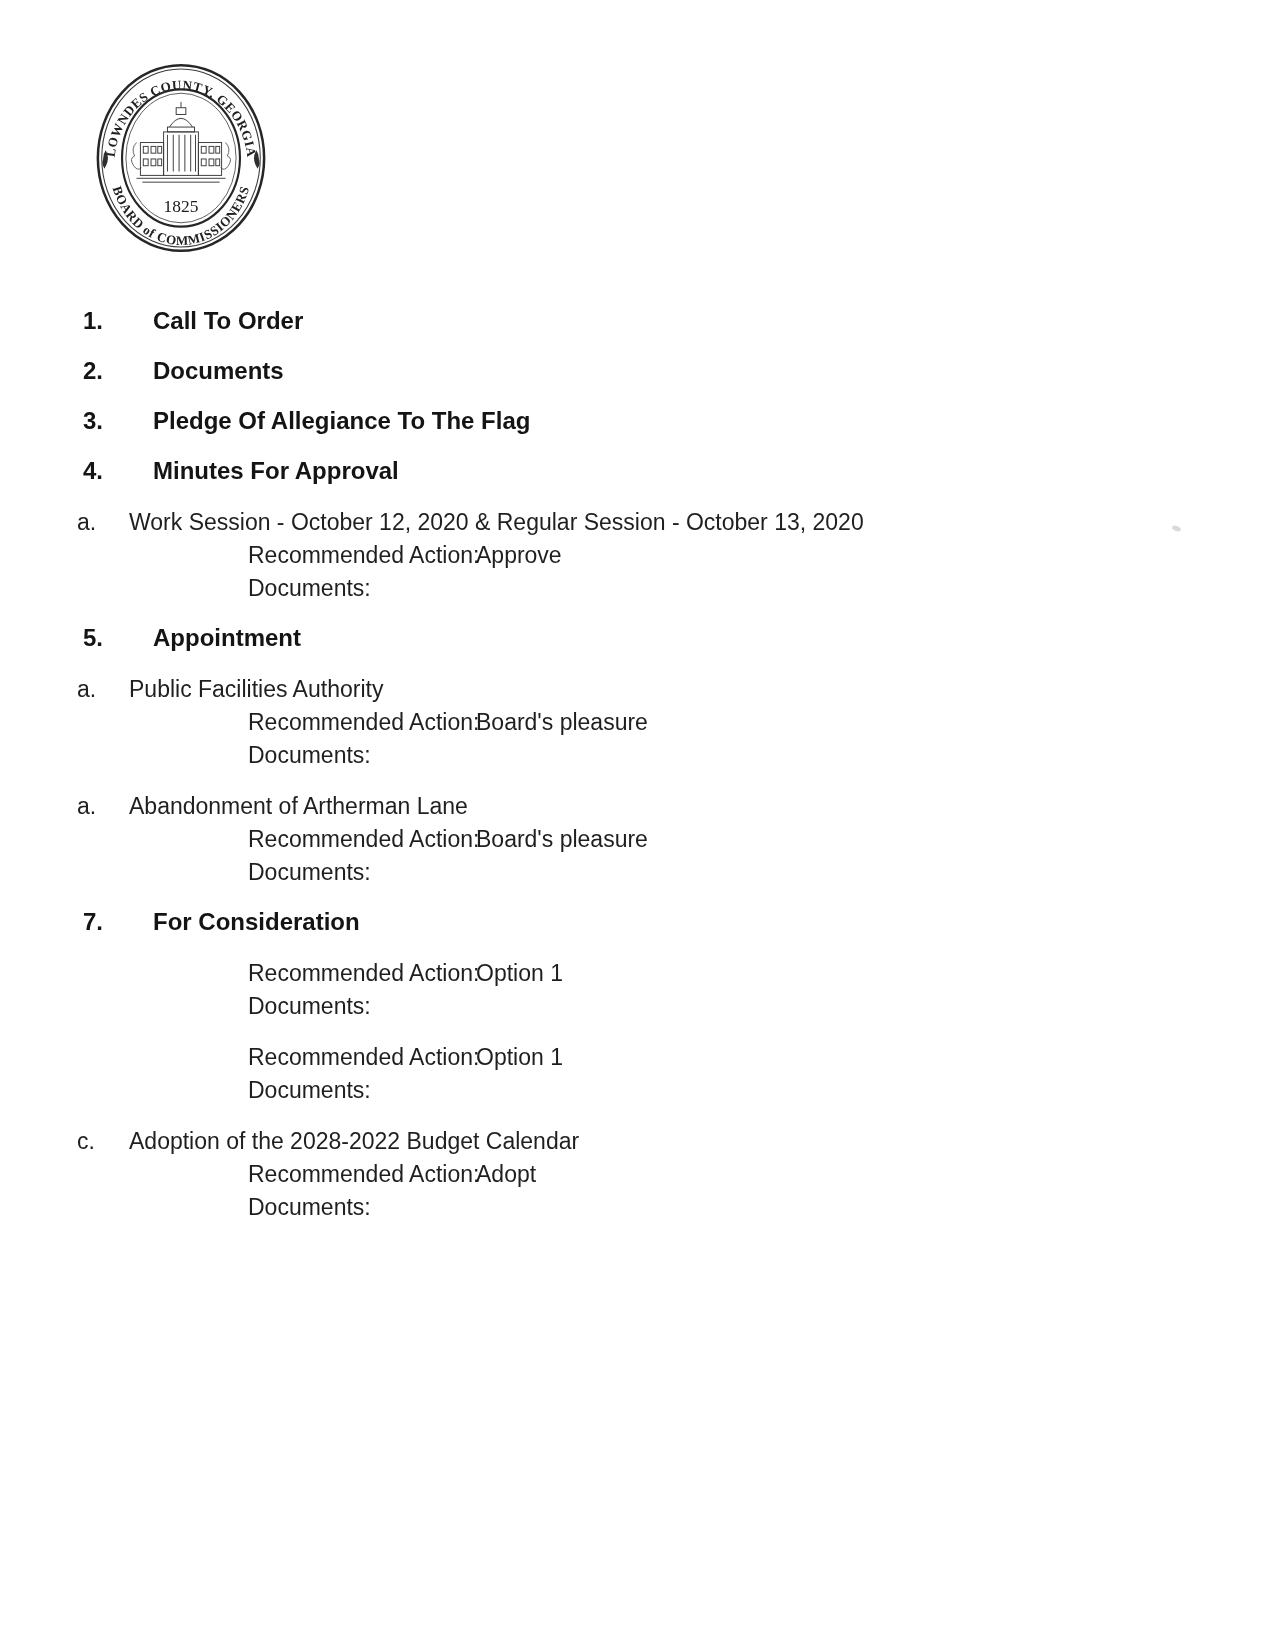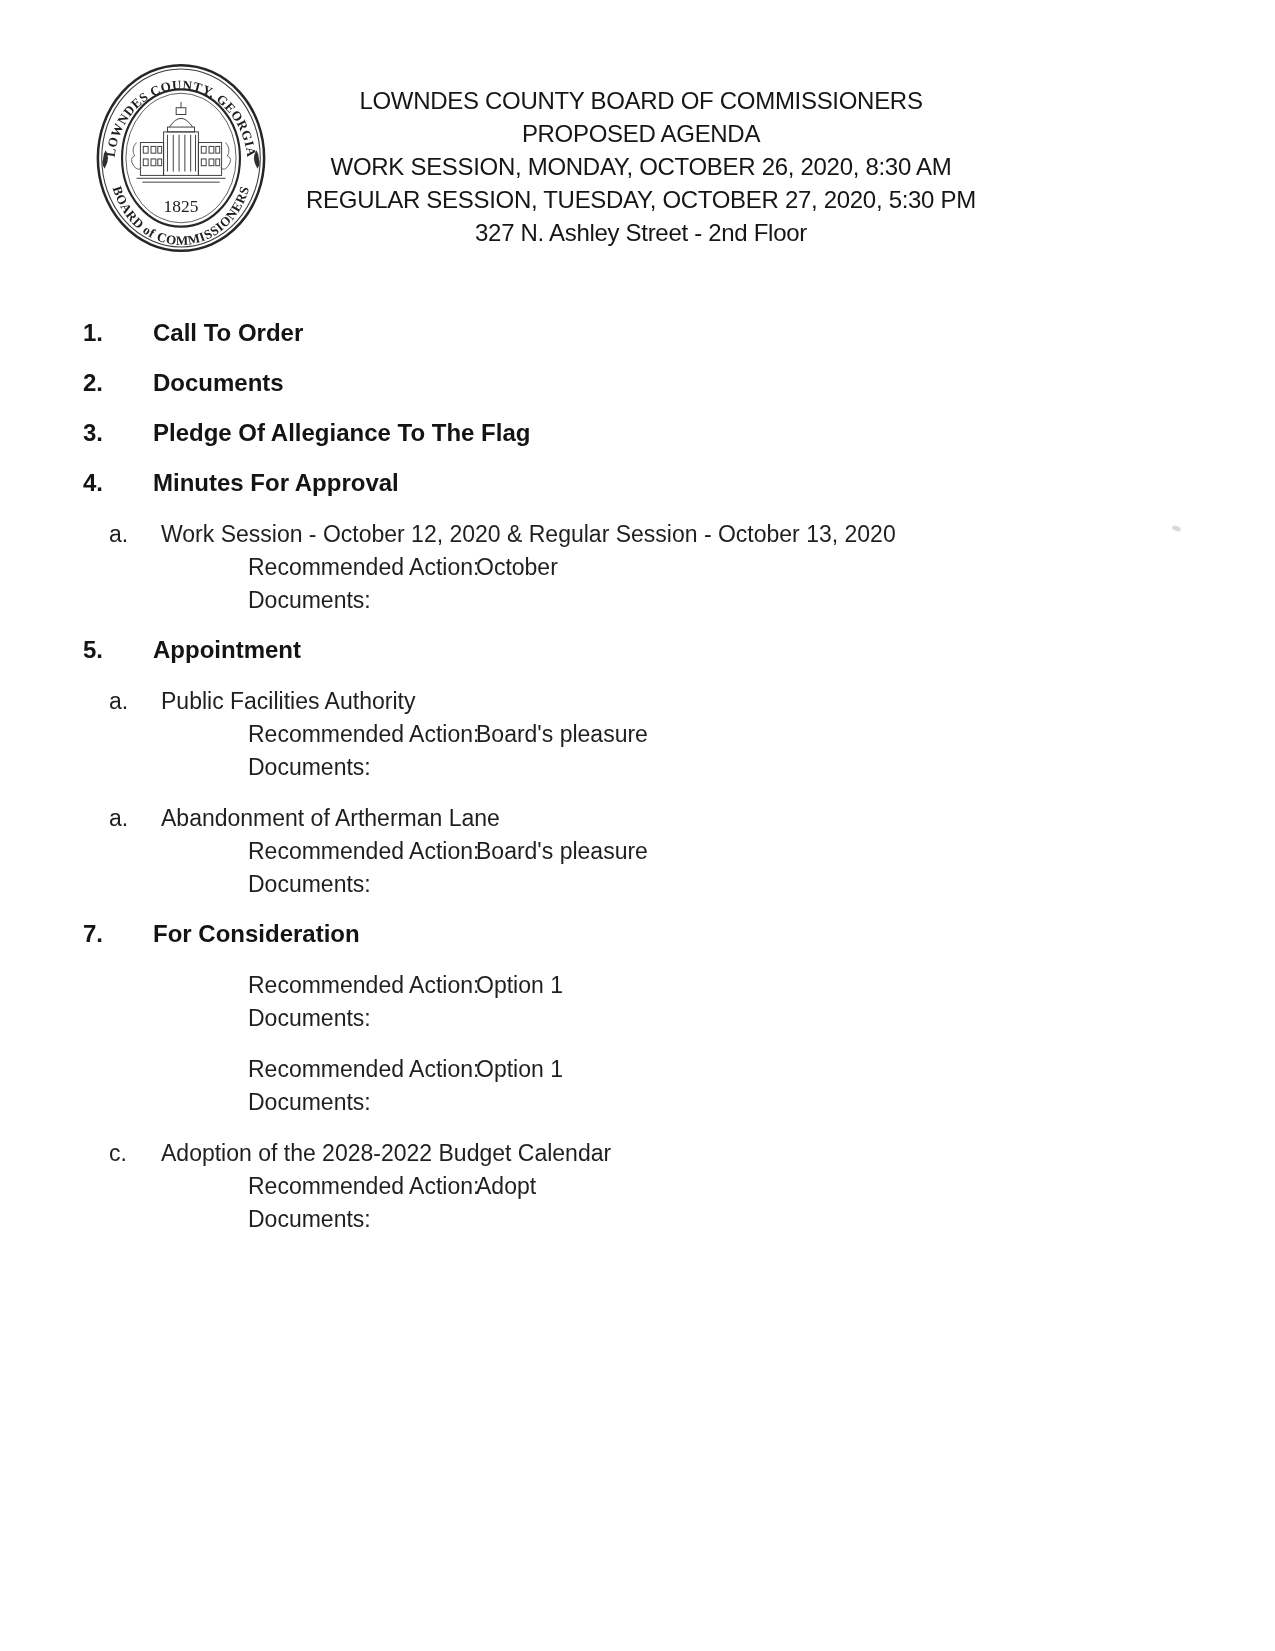--- a/index.html
+++ b/index.html
@@ -34,42 +34,42 @@
     font-size: 24px;
     line-height: 33px;
     letter-spacing: -0.3px;
     color: #161616;
   }
   .header-block .hline { white-space: nowrap; }
 
   
   .agenda {
     position: absolute;
-    top: 318px;
+    top: 306px;
     left: 0;
     width: 1124px;
   }
   .section-row {
     line-height: 30px;
     margin-bottom: 20px;
     font-weight: bold;
     font-size: 24px;
     color: #141414;
     padding-left: 83px;
     white-space: nowrap;
   }
   .section-row .num {
     display: inline-block;
     width: 70px;
   }
   .subitem { margin-bottom: 18px; }
   .sub-row {
     font-size: 23px;
     line-height: 33px;
-    padding-left: 109px;
+    padding-left: 77px;
     white-space: nowrap;
     color: #1f1f1f;
   }
   .sub-row .letter {
     display: inline-block;
     width: 52px;
   }
   .label-row {
     font-size: 23px;
     line-height: 33px;
@@ -160,27 +160,20 @@
 
       <g fill="#2e2e2e">
         <path d="M12,92 q-5,8 0,17 q5,-9 0,-17 Z"></path>
         <path d="M10,100 q-3,6 1,11 q3,-6 -1,-11 Z"></path>
         <path d="M168,92 q5,8 0,17 q-5,-9 0,-17 Z"></path>
         <path d="M170,100 q3,6 -1,11 q-3,-6 1,-11 Z"></path>
       </g>
     </svg>
   </div>
 
-  <div class="header-block">
-    <div class="hline">LOWNDES COUNTY BOARD OF COMMISSIONERS</div>
-    <div class="hline">PROPOSED AGENDA</div>
-    <div class="hline">WORK SESSION, MONDAY, OCTOBER 26, 2020, 8:30 AM</div>
-    <div class="hline">REGULAR SESSION, TUESDAY, OCTOBER 27, 2020, 5:30 PM</div>
-    <div class="hline">327 N. Ashley Street - 2nd Floor</div>
-  </div>
 
   <div class="agenda">
 
     <div class="section-row">
       <span class="num">1.</span><span class="title">Call To Order</span>
     </div>
 
     <div class="section-row">
       <span class="num">2.</span><span class="title">Documents</span>
     </div>
@@ -190,21 +183,21 @@
     </div>
 
     <div class="section-row">
       <span class="num">4.</span><span class="title">Minutes For Approval</span>
     </div>
     <div class="subitem">
       <div class="sub-row">
         <span class="letter">a.</span><span class="subtext">Work Session - October 12, 2020 &amp; Regular Session - October 13, 2020</span>
       </div>
       <div class="label-row">
-        <span class="label">Recommended Action:</span><span class="value">October</span>
+        <span class="label">Recommended Action:</span><span class="value">Approve</span>
       </div>
       <div class="label-row">
         <span class="label">Documents:</span>
       </div>
     </div>
 
     <div class="section-row">
       <span class="num">5.</span><span class="title">Appointment</span>
     </div>
     <div class="subitem">

